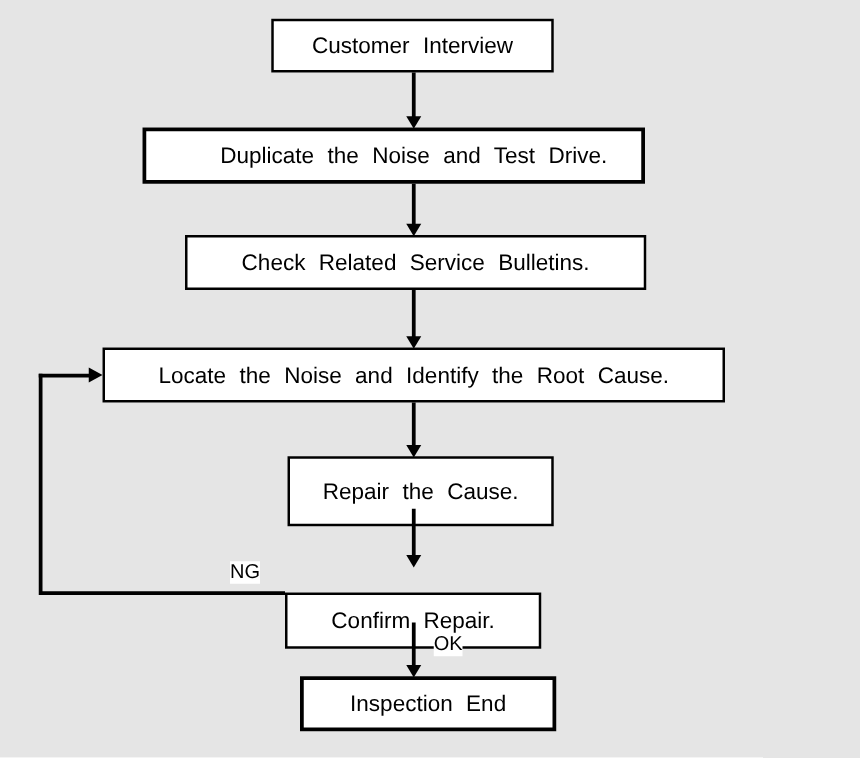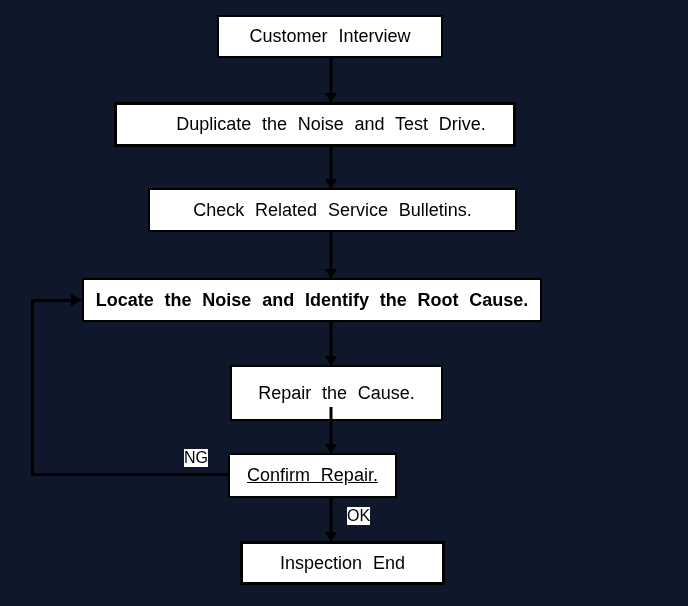--- a/index.html
+++ b/index.html
@@ -1,21 +1,21 @@
 <!DOCTYPE html>
 <html><head>
 <meta charset="utf-8">
 <style>
   * { margin: 0; padding: 0; box-sizing: border-box; }
   html, body { background: #ffffff; }
   .canvas {
     position: relative;
     width: 688px;
     height: 606px;
-    background: #0f172a;
+    background: #e5e5e5;
     font-family: "Liberation Sans", sans-serif;
     color: #000000;
     overflow: hidden;
   }
   .node {
     position: absolute;
     border: 2px solid #000000;
     background: #ffffff;
     display: flex;
     align-items: center;
@@ -59,25 +59,25 @@
 <body>
 
 <div class="canvas">
 
   <div class="node" style="left:217px; top:15px; width:226px; height:43px;">Customer Interview</div>
 
   <div class="node thick" style="left:114px; top:102px; width:402px; height:45px;padding-left:32px;">Duplicate the Noise and Test Drive.</div>
 
   <div class="node" style="left:148px; top:188px; width:369px; height:44px;text-align:center;">Check Related Service Bulletins.</div>
 
-  <div class="node" style="left:82px; top:278px; width:460px; height:44px;font-weight:bold;">Locate the Noise and Identify the Root Cause.</div>
+  <div class="node" style="left:82px; top:278px; width:498px; height:44px;">Locate the Noise and Identify the Root Cause.</div>
 
   <div class="node" style="left:230px; top:365px; width:213px; height:56px;">Repair the Cause.</div>
 
-  <div class="node" style="left:228px; top:453px; width:169px; height:45px;text-decoration:underline;">Confirm Repair.</div>
+  <div class="node" style="left:228px; top:474px; width:205px; height:45px;">Confirm Repair.</div>
 
   <div class="node thick" style="left:240px; top:541px; width:205px; height:44px;">Inspection End</div>
 
   <div class="varrow" style="left:324px; top:58px; height:45px;">
     <span class="shaft"></span>
     <span class="head"></span>
   </div>
 
   <div class="varrow" style="left:324px; top:147px; height:42px;">
     <span class="shaft"></span>

